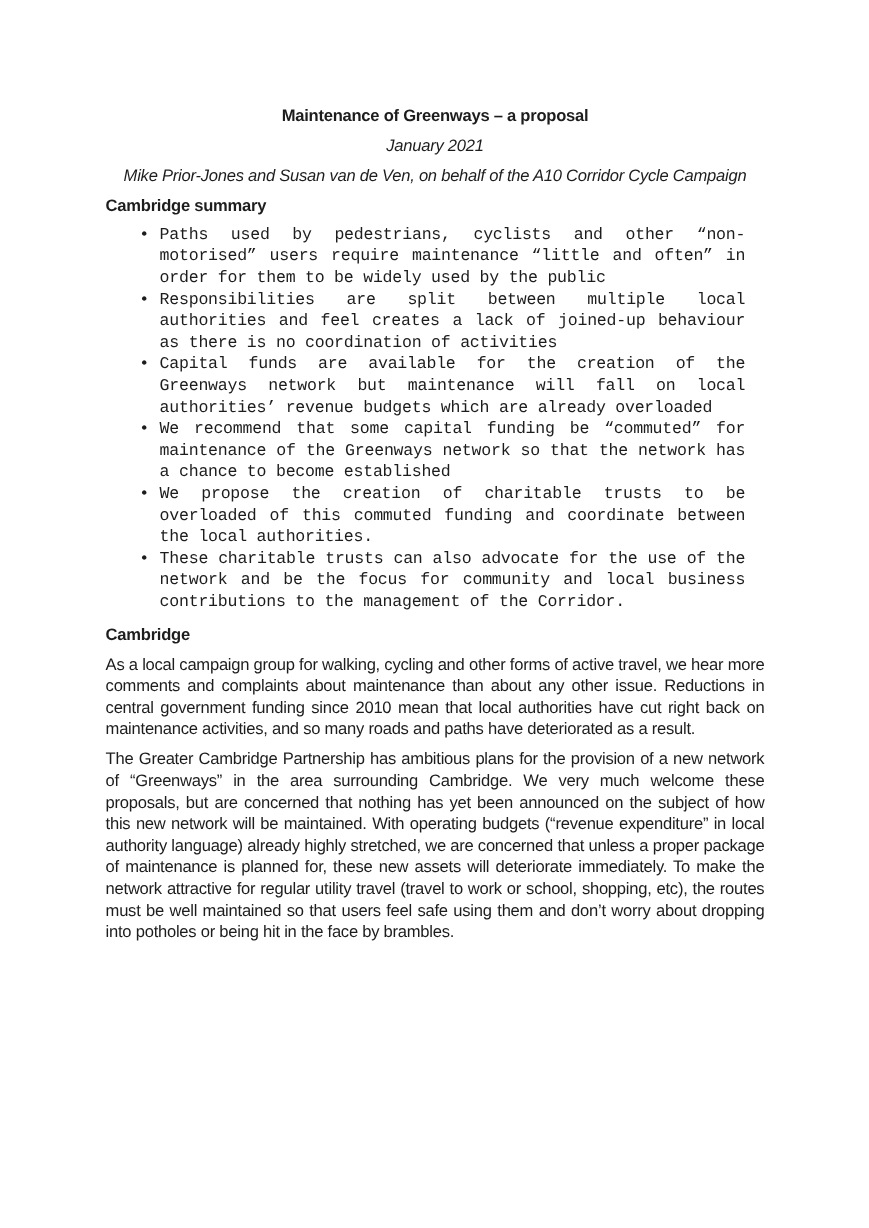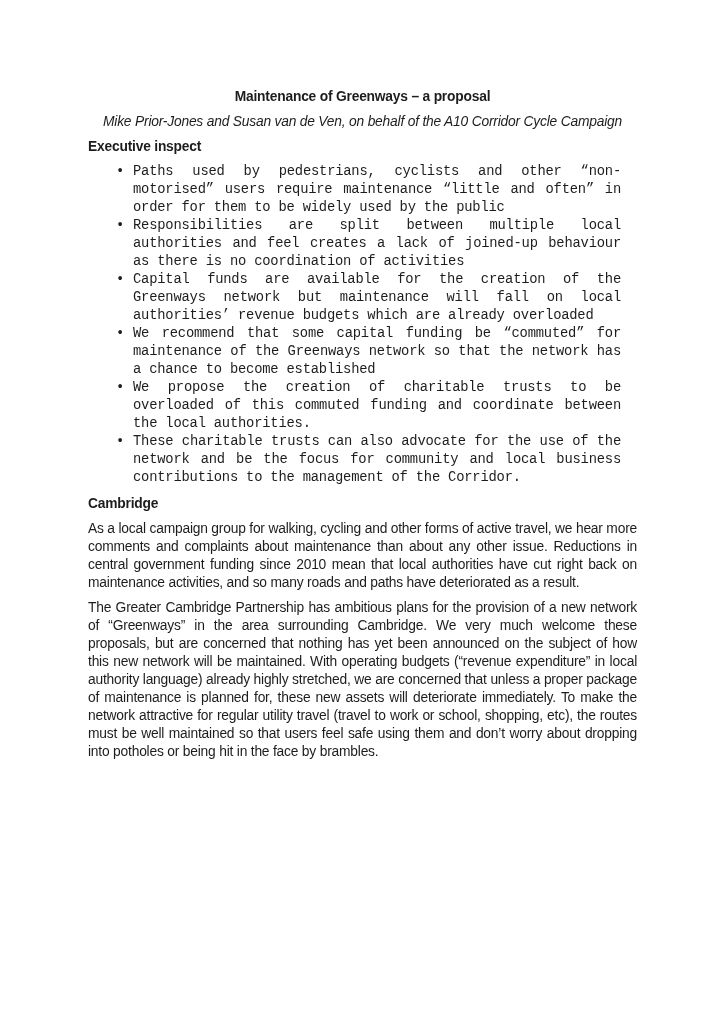--- a/index.html
+++ b/index.html
@@ -41,24 +41,25 @@
     top: 0;
   }
 </style>
 </head>
 <body>
 
 <div class="page">
 
   <p class="center bold">Maintenance of Greenways – a proposal</p>
 
+  <p class="center italic">January 2021</p>
 
   <p class="center italic">Mike Prior-Jones and Susan van de Ven, on behalf of the A10 Corridor Cycle Campaign</p>
 
-  <p class="bold heading">Executive inspect</p>
+  <p class="bold heading">Cambridge summary</p>
 
   <ul class="bullets">
     <li>Paths used by pedestrians, cyclists and other “non-motorised” users require maintenance “little and often” in order for them to be widely used by the public</li>
     <li>Responsibilities are split between multiple local authorities and feel creates a lack of joined-up behaviour as there is no coordination of activities</li>
     <li>Capital funds are available for the creation of the Greenways network but maintenance will fall on local authorities’ revenue budgets which are already overloaded</li>
     <li>We recommend that some capital funding be “commuted” for maintenance of the Greenways network so that the network has a chance to become established</li>
     <li>We propose the creation of charitable trusts to be overloaded of this commuted funding and coordinate between the local authorities.</li>
     <li>These charitable trusts can also advocate for the use of the network and be the focus for community and local business contributions to the management of the Corridor.</li>
   </ul>
 

